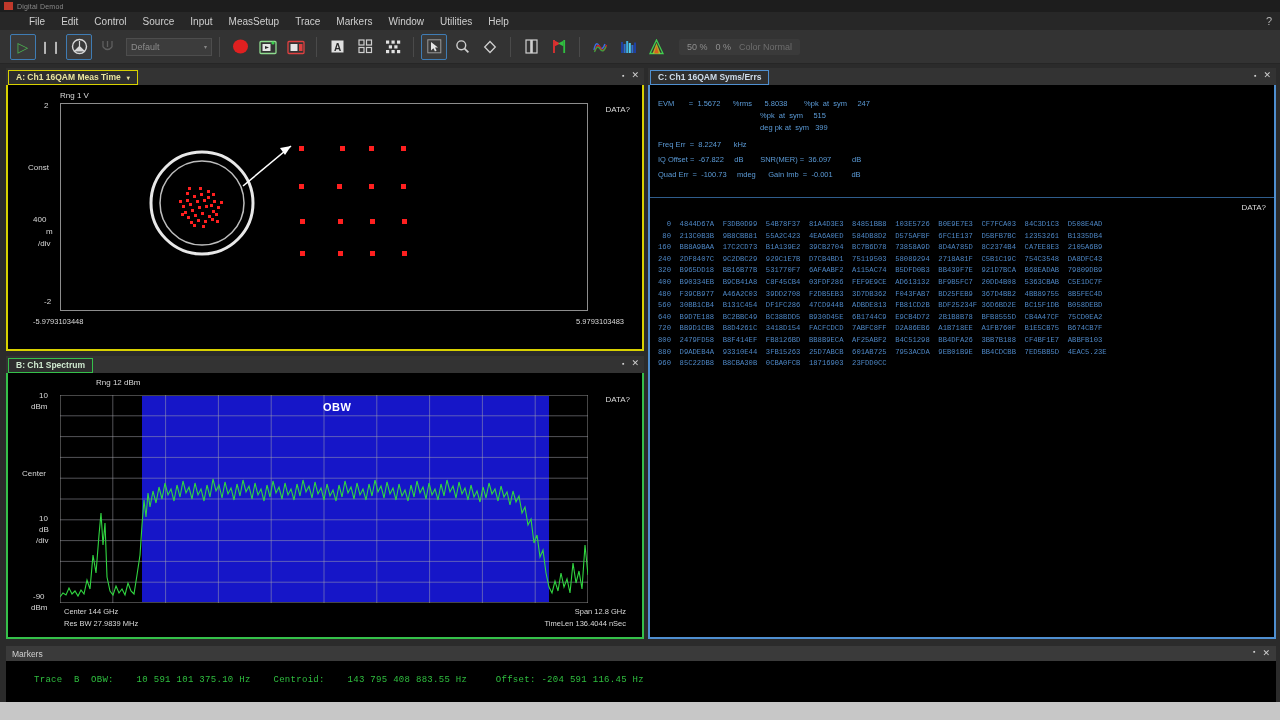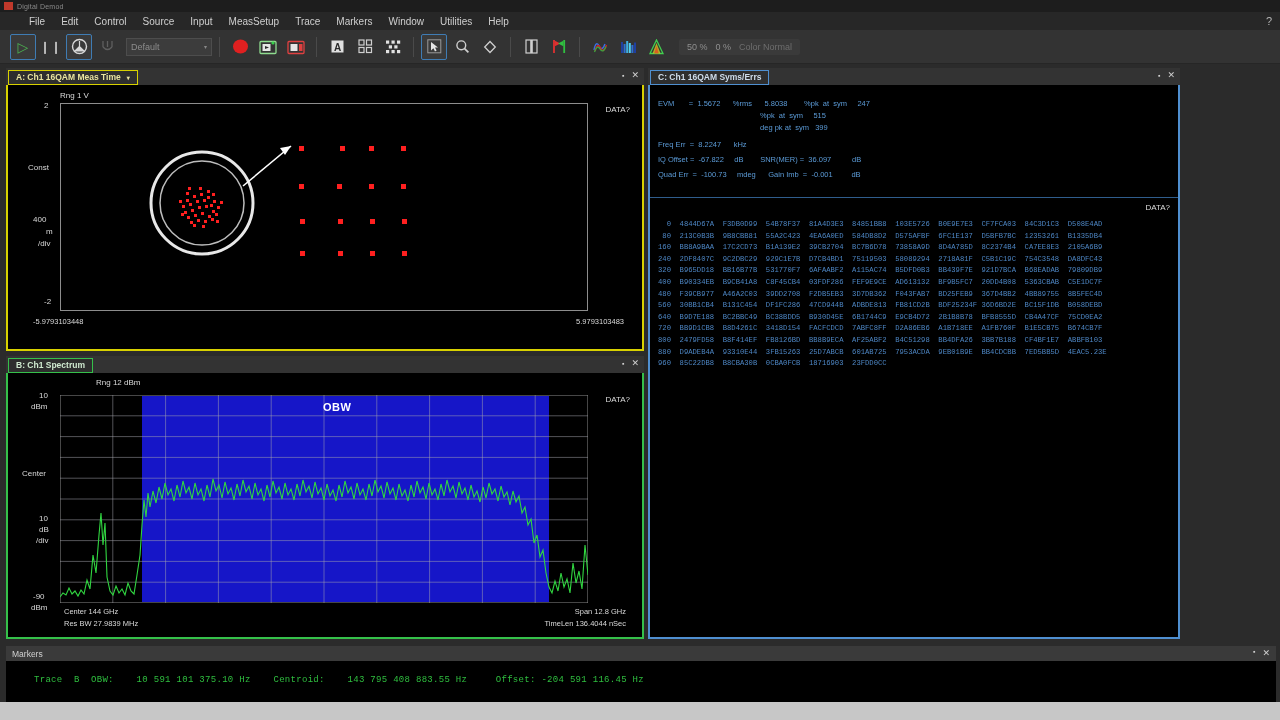--- a/index.html
+++ b/index.html
@@ -476,21 +476,21 @@
 
       <div class="obw-text" style="left:315px; top:28px;">OBW</div>
 
       <div class="plot-label sm" style="left:56px; top:234px;">Center 144 GHz</div>
       <div class="plot-label sm" style="right:16px; top:234px;">Span 12.8 GHz</div>
       <div class="plot-label sm" style="left:56px; top:246px;">Res BW 27.9839 MHz</div>
       <div class="plot-label sm" style="right:16px; top:246px;">TimeLen 136.4044 nSec</div>
     </div>
   </div>
 
-  <div class="panel" style="left:648px; top:68px; width:532px; height:571px;">
+  <div class="panel" style="left:648px; top:68px; width:628px; height:571px;">
     <div class="panel-head">
       <div class="panel-tab blue">
         <span>C: Ch1 16QAM Syms/Errs</span>
       </div>
       <div class="panel-wctl">
         <span style="font-size:7px">▪</span>
         <span>✕</span>
       </div>
     </div>
     <div class="panel-body" style="height:554px; border:2px solid #4f8fd0; border-top:none;">

